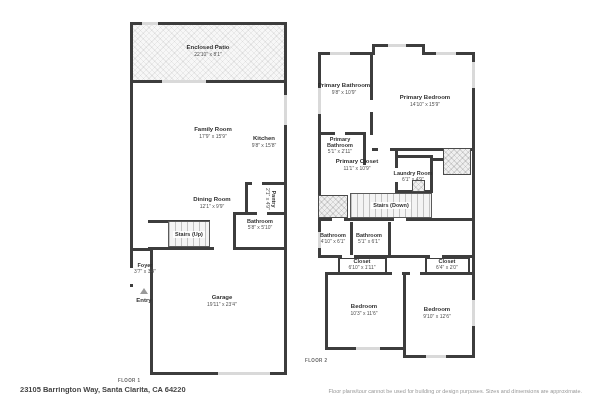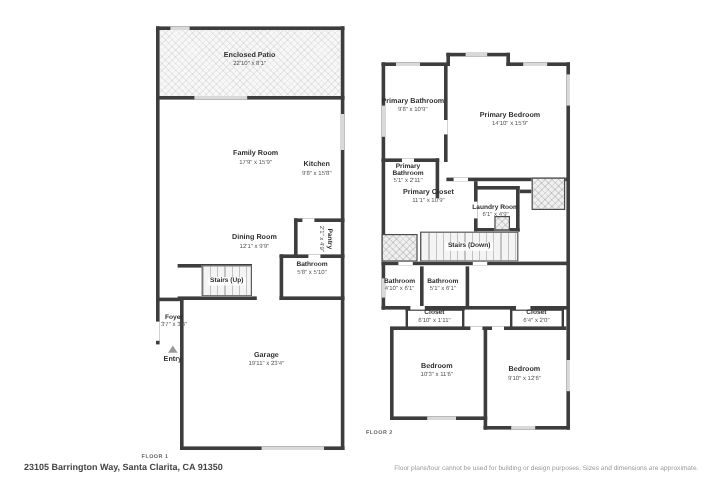--- a/index.html
+++ b/index.html
@@ -226,15 +226,15 @@
       <div class="rdims">10'3" x 11'6"</div>
     </div>
     <div class="rlabel" style="left:437px;top:312px">
       <div class="rname">Bedroom</div>
       <div class="rdims">9'10" x 12'6"</div>
     </div>
 
     <div class="floor-tag" style="left:305px;top:358px">FLOOR 2</div>
   </div>
 
-  <div class="address">23105 Barrington Way, Santa Clarita, CA 91350</div>
+  <div class="address">23105 Barrington Way, Santa Clarita, CA 64220</div>
   <div class="disclaimer">Floor plans/tour cannot be used for building or design purposes. Sizes and dimensions are approximate.</div>
 </div>
 
 </body></html>

